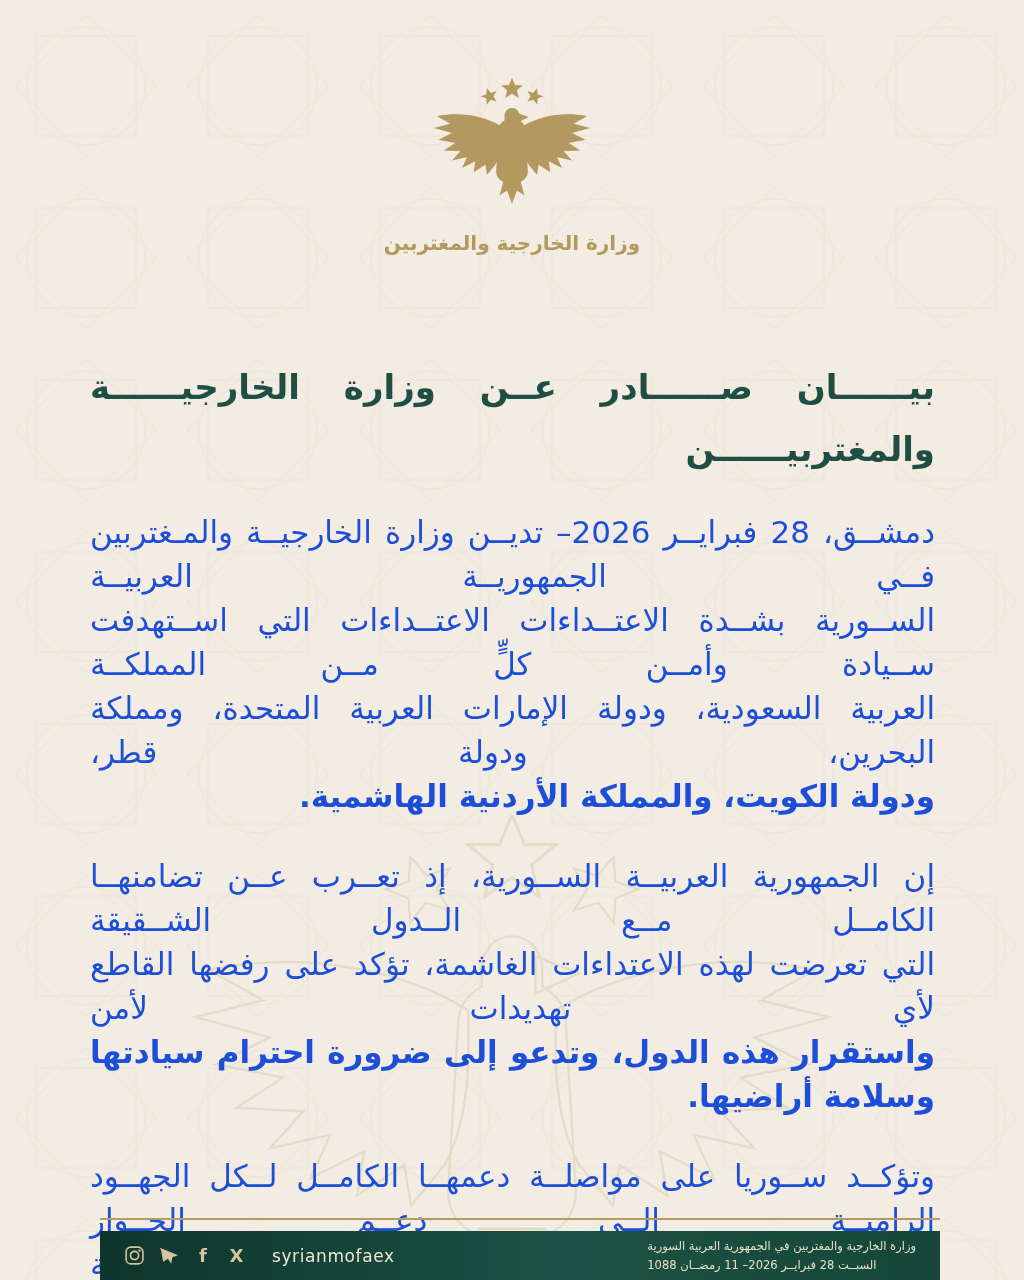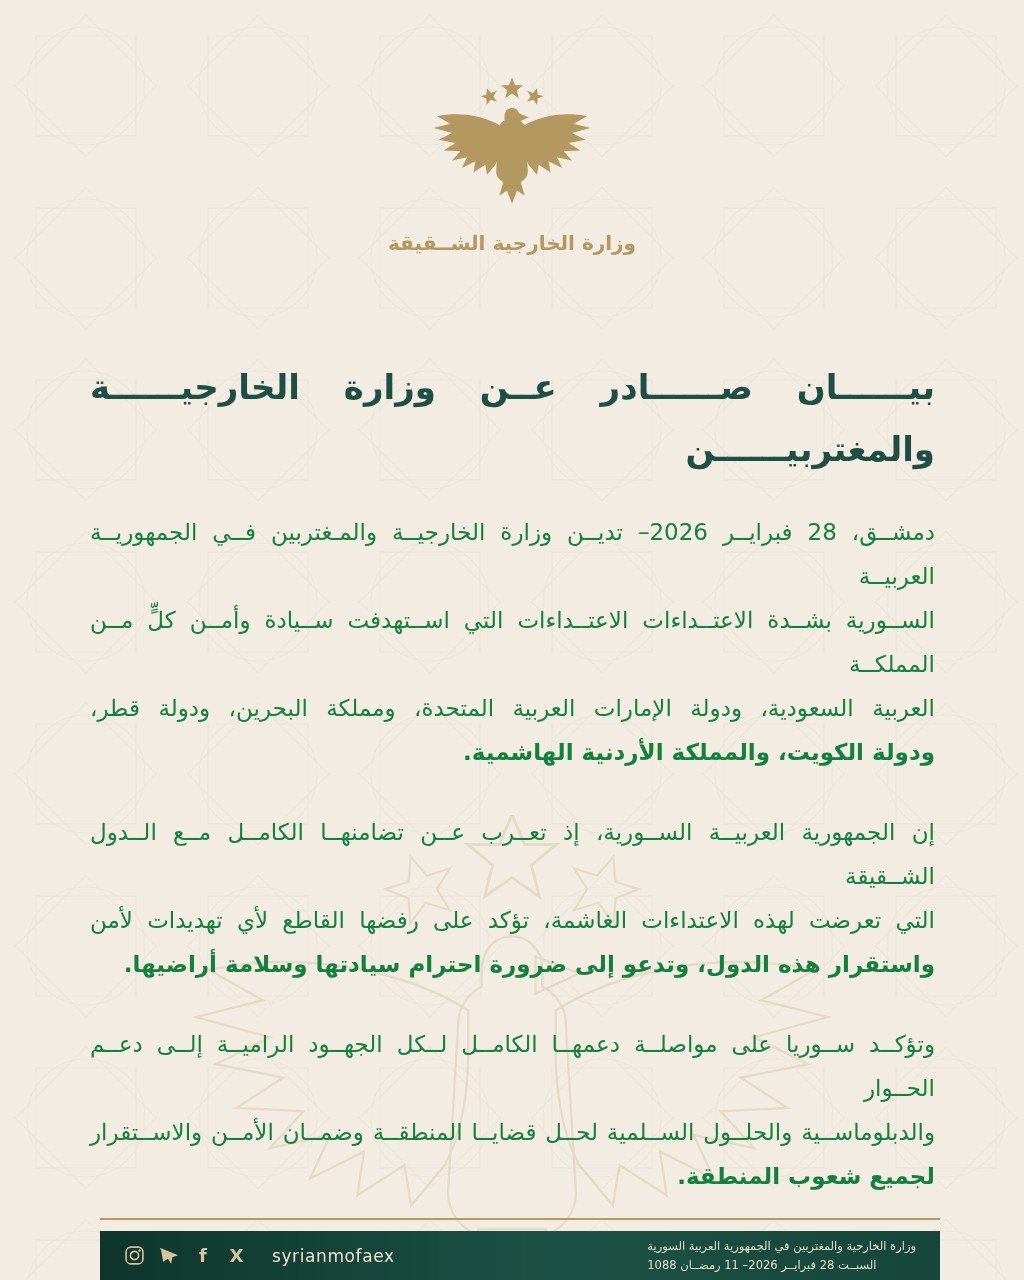--- a/index.html
+++ b/index.html
@@ -7,21 +7,21 @@
         font-family:"DejaVu Sans",sans-serif;margin:0 auto;}
   .bg-pattern{position:absolute;left:0;top:0;width:1024px;height:1280px;pointer-events:none;}
   .watermark{position:absolute;left:142px;top:815px;width:740px;height:606px;pointer-events:none;}
   .logo{position:relative;text-align:center;padding-top:78px;z-index:2;}
   .emblem{display:block;margin:0 auto;width:184px;height:150px;}
   .calligraphy{color:#b3985f;font-size:20px;font-weight:bold;line-height:26px;direction:rtl;margin-top:2px;}
   .ministry-en{color:#b3985f;font-size:9px;letter-spacing:1.2px;margin-top:5px;}
   .content{position:relative;z-index:2;direction:rtl;padding:0 89px 0 90px;}
   .title{color:#1f4f44;font-size:34px;font-weight:bold;line-height:62px;margin:100px 0 0 0;}
   .t-line{text-align:justify;text-align-last:justify;}
-  .para{font-size:23px;line-height:44px;color:#15803d;margin-top:30px;}
+  .para{font-size:31px;line-height:44px;color:#1d4ed8;margin-top:30px;}
   .para + .para{margin-top:36px;}
   .line{text-align:justify;text-align-last:justify;}
   .line.last{text-align:justify;text-align-last:right;font-weight:bold;}
   .divider{position:absolute;left:100px;top:1218px;width:840px;height:2px;background:#b59a62;z-index:2;}
   .footer-bar{position:absolute;left:100px;top:1231px;width:840px;height:49px;box-sizing:border-box;
       background:linear-gradient(90deg,#0e352c,#1c5245 55%,#154639);
       display:flex;align-items:center;justify-content:space-between;padding:0 24px;z-index:2;}
   .social{display:flex;align-items:center;gap:13px;direction:ltr;}
   .social svg{display:block;}
   .handle{color:#eee6d3;font-size:17px;letter-spacing:.6px;margin-left:12px;font-family:"DejaVu Sans",sans-serif;}
@@ -60,21 +60,21 @@
   </svg>
 
   <svg class="watermark" viewBox="0 0 220 180" xmlns="http://www.w3.org/2000/svg">
     <use href="#emblem-shape" fill="none" stroke="#ddd0b9" stroke-width="0.7" opacity="0.6"></use>
   </svg>
 
   <header class="logo">
     <svg class="emblem" viewBox="0 0 220 180" xmlns="http://www.w3.org/2000/svg">
       <use href="#emblem-shape" fill="#b3985f"></use>
     </svg>
-    <div class="calligraphy">وزارة الخارجية الشــقيقة</div>
+    <div class="calligraphy">وزارة الخارجية والمغتربين</div>
   </header>
 
   <main class="content">
     <h1 class="title">
       <div class="t-line">بيــــــان صــــــادر عــن وزارة الخارجيــــــة والمغتربيــــــن</div>
     </h1>
 
     <section class="para">
       <div class="line">دمشــق، 28 فبرايــر 2026– تديــن وزارة الخارجيــة والمـغتربين فــي الجمهوريــة العربيــة</div>
       <div class="line">الســورية بشــدة الاعتــداءات الاعتــداءات التي اســتهدفت ســيادة وأمــن كلٍّ مــن المملكــة</div>

